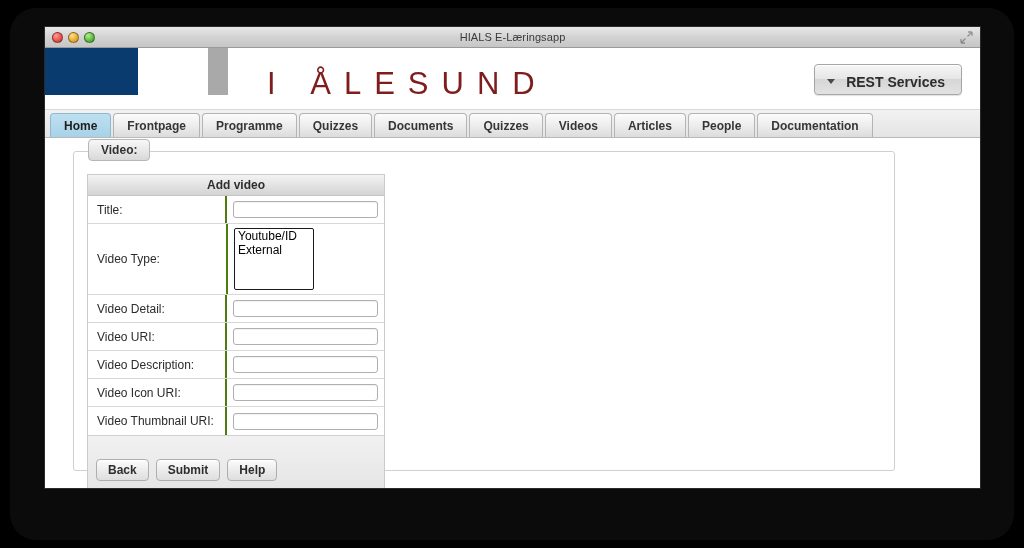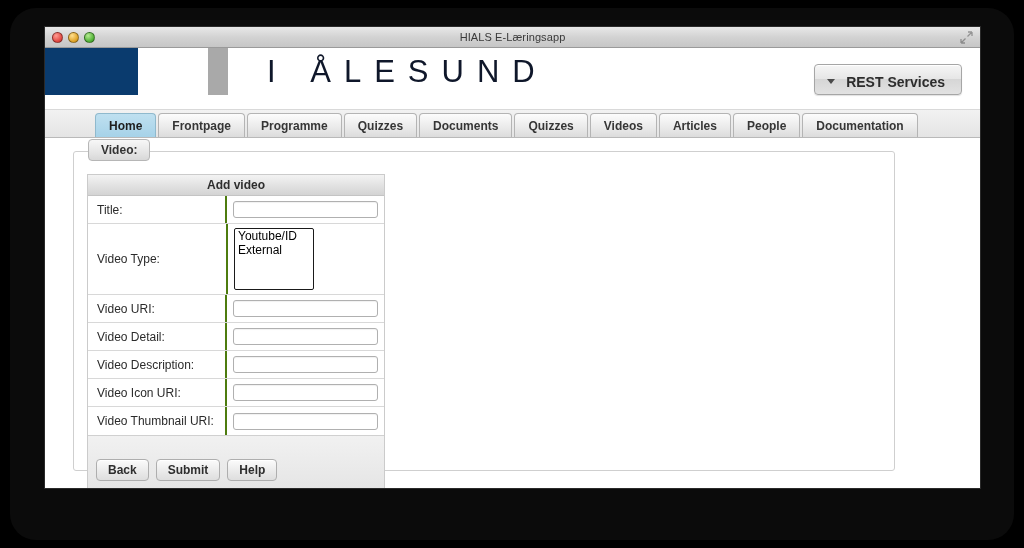--- a/index.html
+++ b/index.html
@@ -89,24 +89,24 @@
     background: #0a3b6e;
   }
   .logo-bar {
     position: absolute;
     left: 163px; top: 0;
     width: 20px; height: 47px;
     background: #a9a9a9;
   }
   .logo-word {
     position: absolute;
-    left: 222px; top: 6px;
+    left: 222px; top: 18px;
     font-size: 31px;
     letter-spacing: 13px;
-    color: #0f172a;
+    color: #7f1d1d;
     font-family: "Liberation Sans", sans-serif;
     font-weight: 400;
     white-space: nowrap;
     user-select: none;
     text-align: center;
   }
 
   .rest-btn {
     position: absolute;
     right: 18px; top: 16px;
@@ -156,21 +156,20 @@
     border-radius: 4px 4px 0 0;
     margin-right: 2px;
     cursor: pointer;
     white-space: nowrap;
     user-select: none;
   }
   .tab.active {
     background: linear-gradient(to bottom, #bfe0f0 0%, #a6d2e8 100%);
     color: #1e1e1e;
     border-color: #8fb9cd;
-    margin-left: 45px;
   }
 
   
   .content {
     position: relative;
     height: 349px;
     background: #fff;
     padding: 13px 0 0 0;
   }
 
@@ -349,27 +348,27 @@
               <div class="row type-row">
                 <div class="cell-label">Video Type:</div>
                 <div class="cell-field">
                   <select class="listbox" size="4">
                     <option>Youtube/ID</option>
                     <option>External</option>
                   </select>
                 </div>
               </div>
               <div class="row">
+                <div class="cell-label">Video Detail:</div>
+                <div class="cell-field">
+                  <input type="text" class="txt" style="">
+                </div>
+              </div>
+              <div class="row">
                 <div class="cell-label">Video URI:</div>
-                <div class="cell-field">
-                  <input type="text" class="txt" style="">
-                </div>
-              </div>
-              <div class="row">
-                <div class="cell-label">Video Detail:</div>
                 <div class="cell-field">
                   <input type="text" class="txt" style="">
                 </div>
               </div>
               <div class="row">
                 <div class="cell-label">Video Description:</div>
                 <div class="cell-field">
                   <input type="text" class="txt" style="">
                 </div>
               </div>

